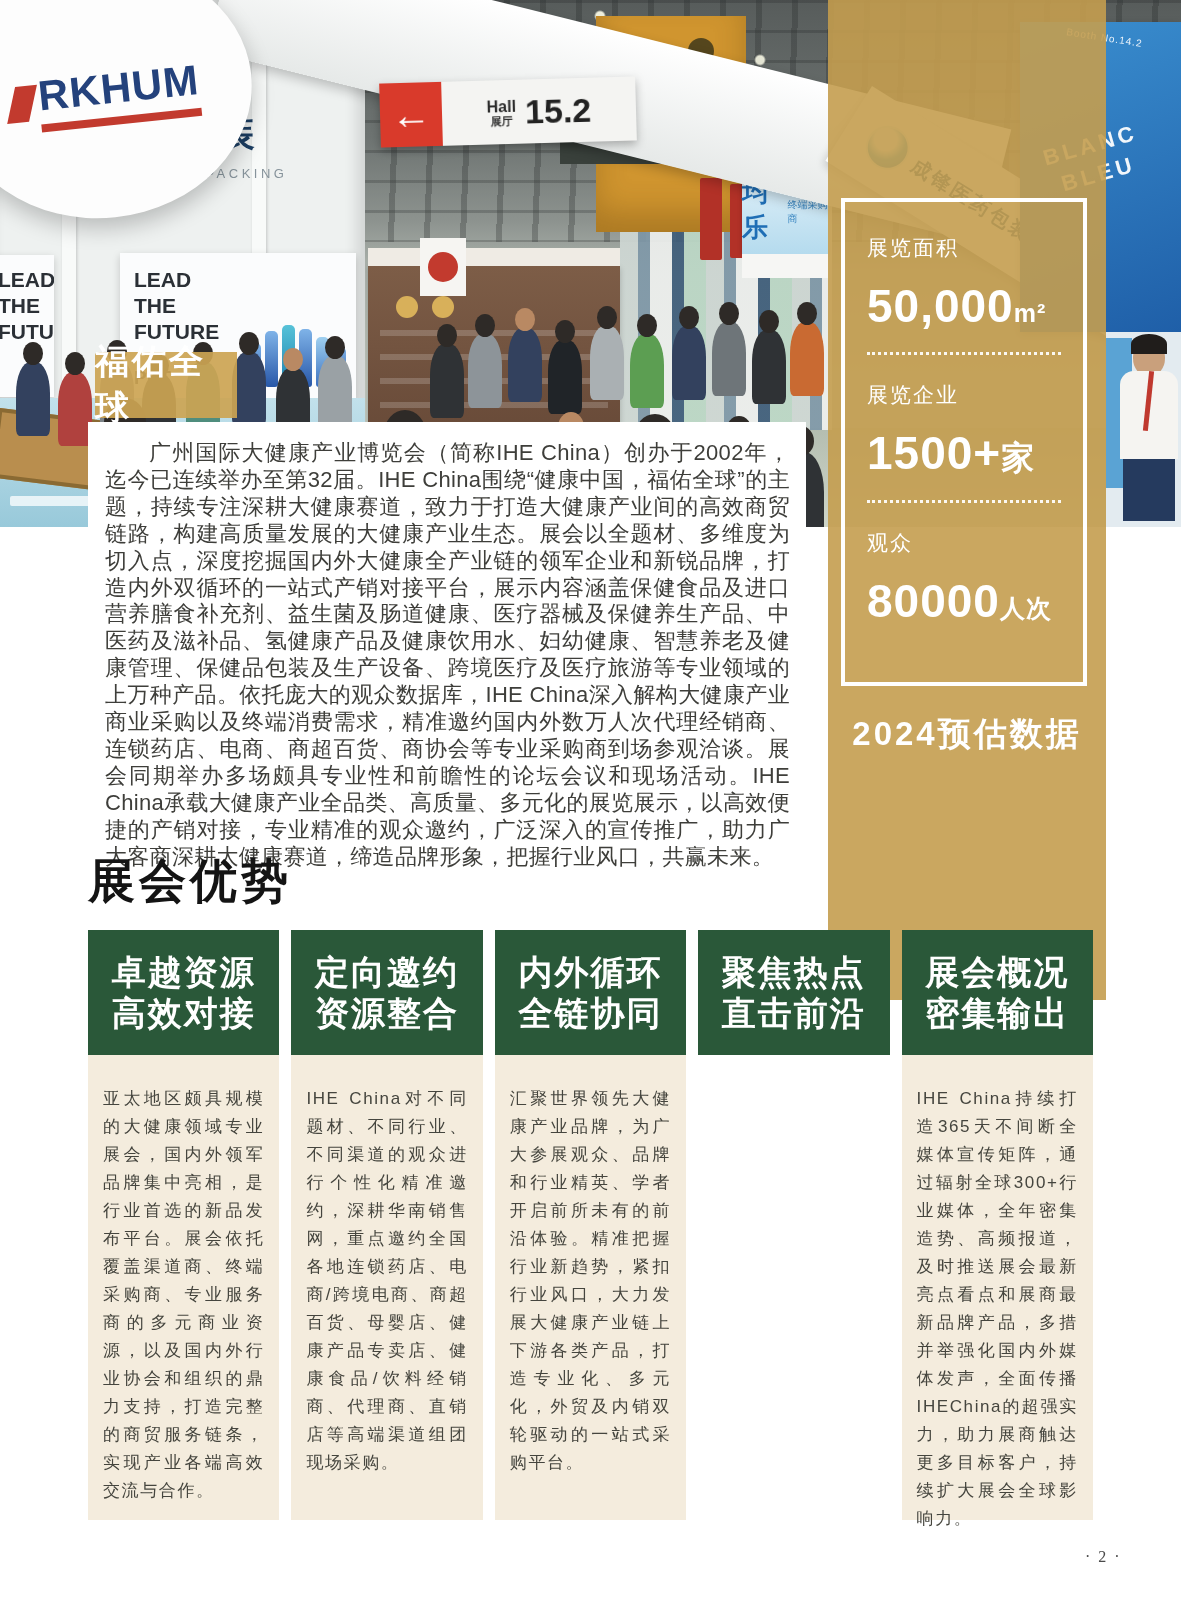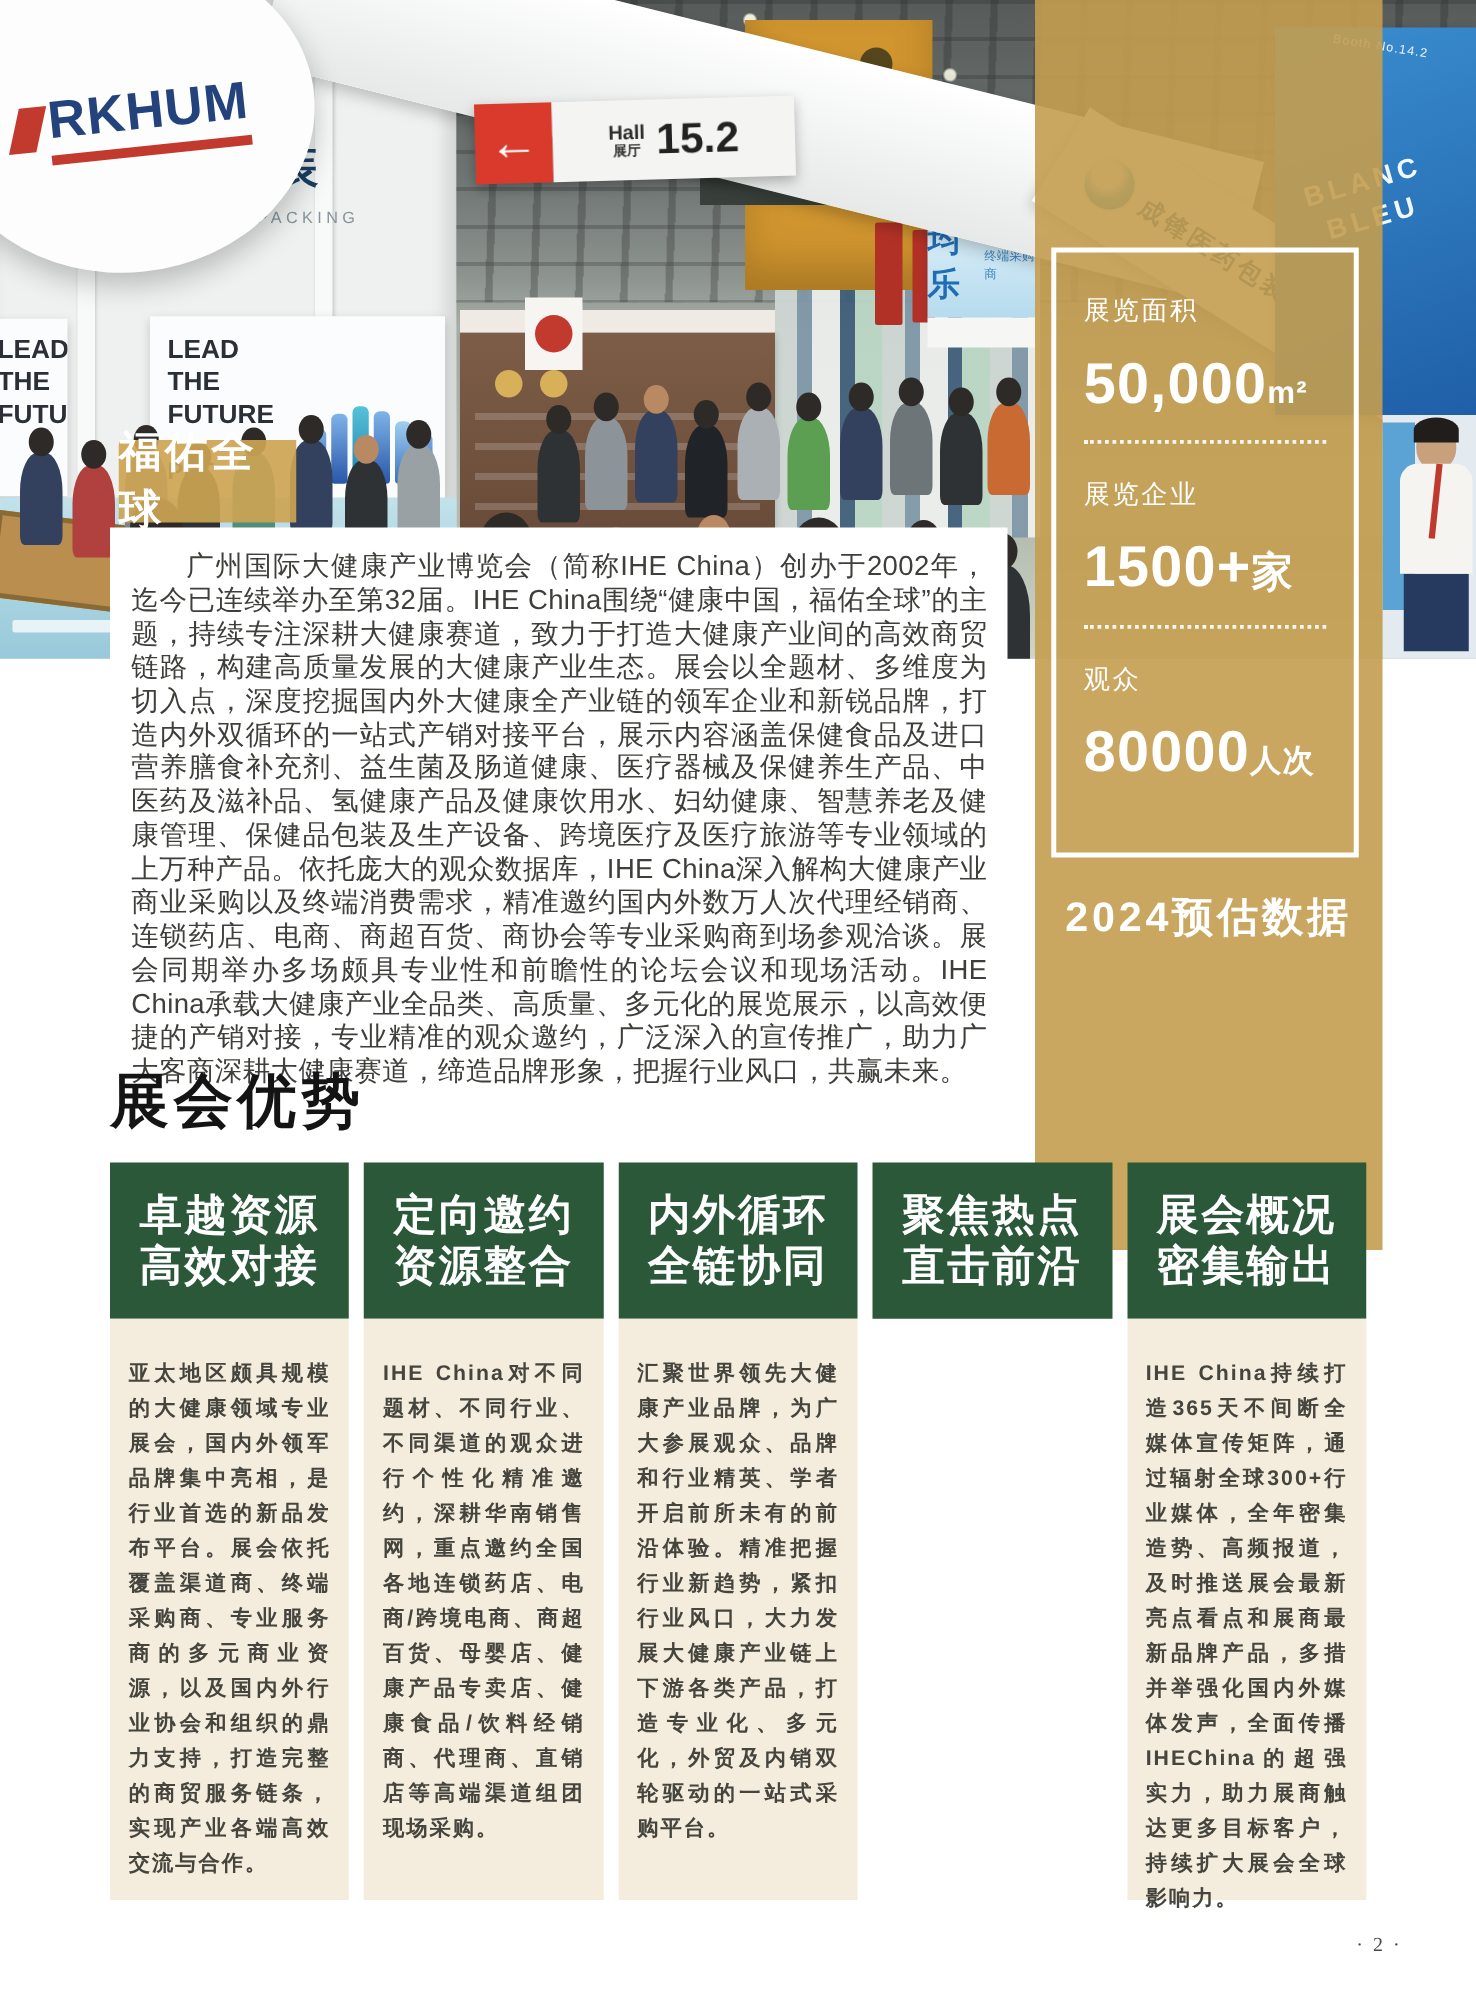--- a/index.html
+++ b/index.html
@@ -135,21 +135,21 @@
     display:flex;align-items:center;justify-content:center;font-size:34px;font-weight:bold;color:#fff;
     letter-spacing:3px;border-radius:4px 0 0 0;}
   
   .adv-title{position:absolute;left:88px;top:850px;font-size:47px;font-weight:bold;color:#141414;letter-spacing:4px;}
   .cards{position:absolute;left:88px;top:930px;width:1005px;display:flex;gap:12px;}
   .card{width:191.4px;}
   .card-head{height:125px;background:#2a5839;color:#ffffff;font-size:34px;font-weight:bold;
     display:flex;align-items:center;justify-content:center;text-align:center;
     white-space:pre-line;line-height:41px;letter-spacing:2px;}
   .card-body{height:465px;background:#f4ecdd;box-sizing:border-box;padding:30px 15px 0;
-    font-size:17px;line-height:28px;color:#45453e;text-align:justify;letter-spacing:1.6px;font-weight:bold;}
+    font-size:17px;line-height:28px;color:#45453e;text-align:justify;letter-spacing:1.6px;}
   
   .pageno{position:absolute;left:1085px;top:1548px;font-size:16px;color:#4a4a4a;letter-spacing:2px;
     font-family:"Liberation Serif","DejaVu Serif",serif;}
 </style>
 </head>
 <body>
 
 <div class="photo">
   <div class="beams"></div>
   <div class="lights"></div>

